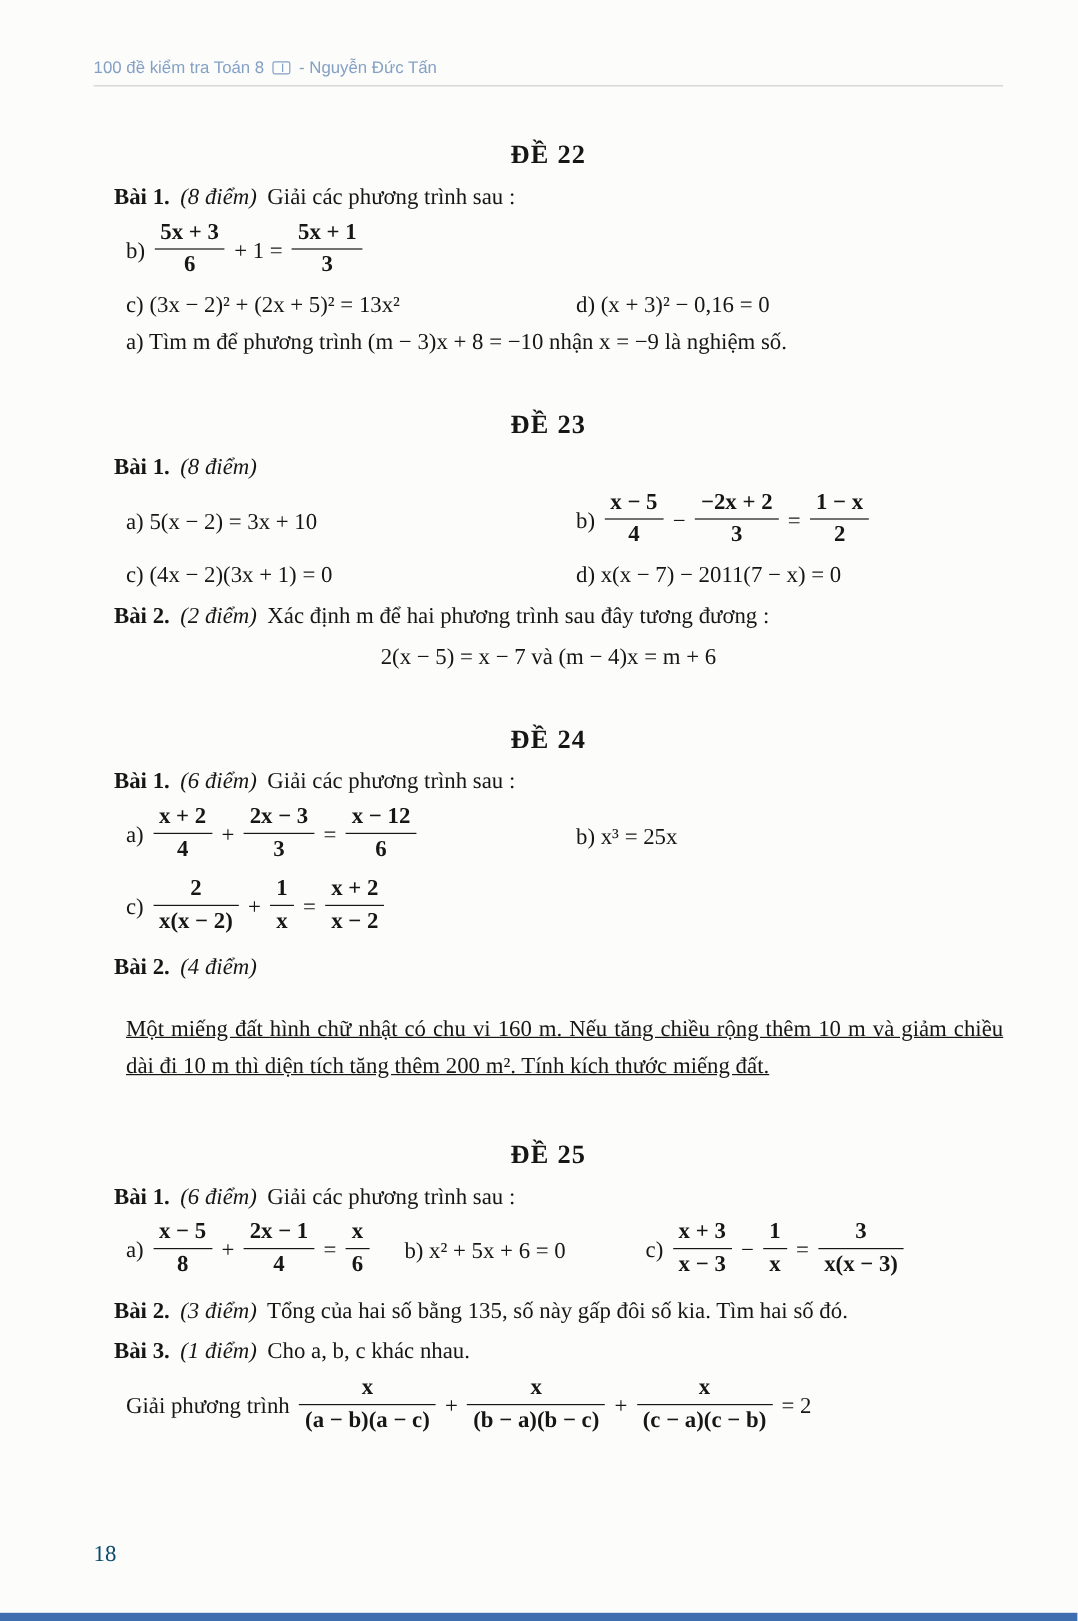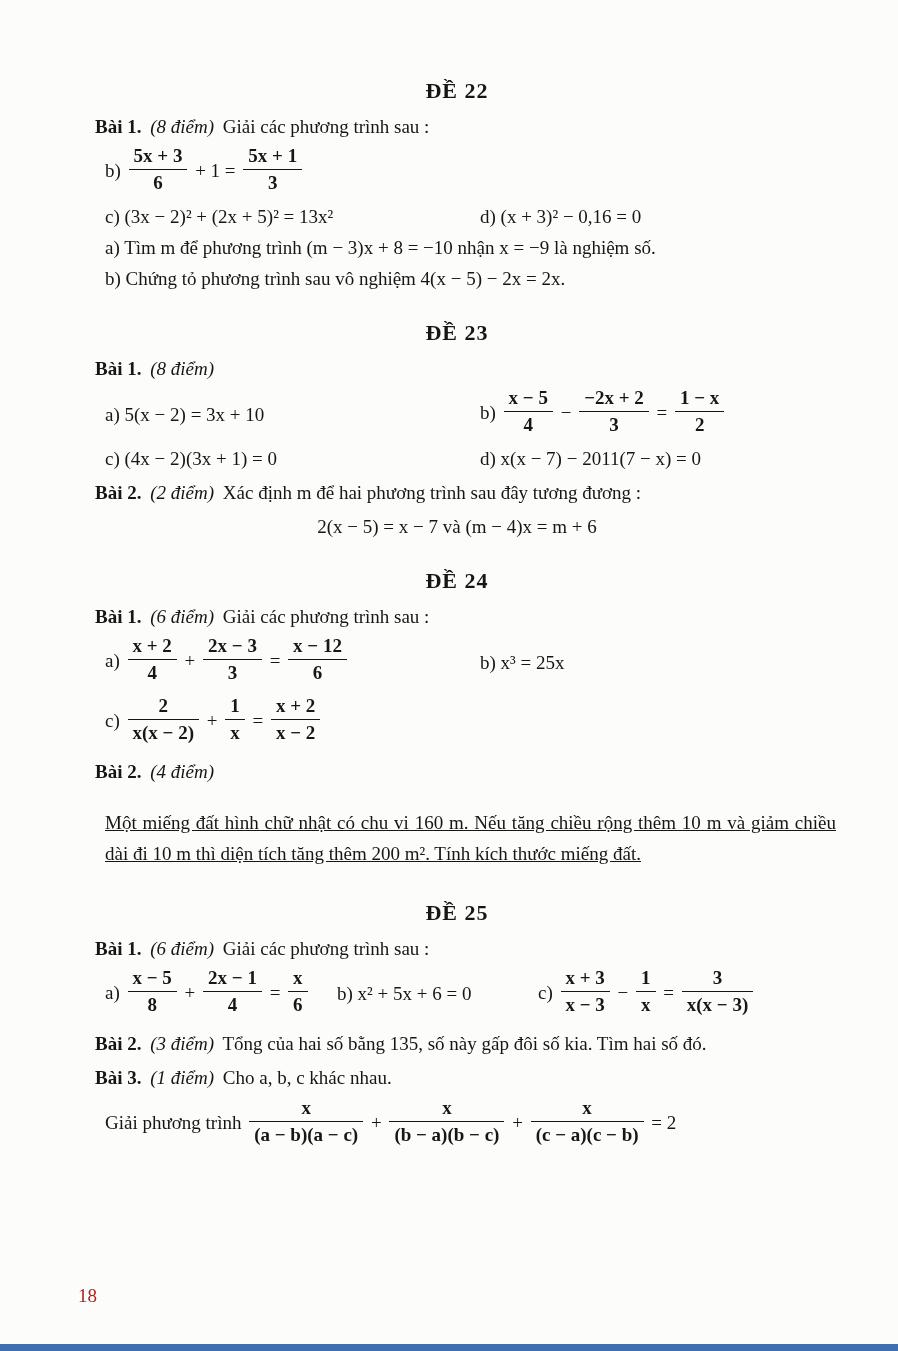--- a/index.html
+++ b/index.html
@@ -23,21 +23,21 @@
     display: inline-block; width: 15px; height: 11px;
     border: 1.5px solid #84a0c6; border-radius: 2px; position: relative;
   }
   .book-icon::after {
     content: ""; position: absolute; left: 50%; top: 1px; bottom: 1px;
     width: 1.5px; background: #84a0c6;
   }
 
   .de-title {
     text-align: center; font-size: 22px; font-weight: 700;
-    margin: 30px 0 12px; letter-spacing: 1px;
+    margin: 44px 0 12px; letter-spacing: 1px;
   }
   .prob-head { margin: 12px 17px 8px; }
   .prob-head b { font-weight: 700; margin-right: 4px; }
   .prob-head i { font-style: italic; margin-right: 4px; }
 
   .row2 {
     display: grid; grid-template-columns: 375px 1fr;
     padding-left: 27px; align-items: center; margin: 7px 0;
   }
   .row3 {
@@ -55,48 +55,52 @@
   .math { white-space: nowrap; }
   .frac {
     display: inline-block; vertical-align: middle; text-align: center;
     margin: 2px 3px; position: relative; top: -3px; font-weight: bold;
   }
   .frac .fnum { display: block; padding: 0 5px 2px; border-bottom: 1.4px solid #161616; }
   .frac .fden { display: block; padding: 2px 5px 0; }
 
   .pagenum {
     position: absolute; left: 78px; bottom: 44px;
-    font-size: 19px; color: #b91c1c;
+    font-size: 19px; color: #0c4a6e;
   }
   .bottom-bar {
     position: absolute; left: 0; bottom: 0; width: 100%; height: 7px;
     background: #3f6fae;
   }
 </style>
 </head>
 <body>
 
 <div class="page">
 
+  <div class="runhead">
+    <span>100 đề kiểm tra Toán 8</span>
+    <span class="book-icon"></span>
+    <span>- Nguyễn Đức Tấn</span>
+  </div>
 
   <div class="de-title">ĐỀ 22</div>
   <p class="prob-head">
     <b>Bài 1.</b>
     <i>(8 điểm)</i>
     <span>Giải các phương trình sau :</span>
   </p>
   <div class="row2">
     <div class="math">b) <span class="frac"><span class="fnum">5x + 3</span><span class="fden">6</span></span> + 1 = <span class="frac"><span class="fnum">5x + 1</span><span class="fden">3</span></span></div>
   </div>
   <div class="row2">
     <div class="math">c) (3x − 2)² + (2x + 5)² = 13x²</div>
     <div class="math">d) (x + 3)² − 0,16 = 0</div>
   </div>
   <div class="indent">a) Tìm m để phương trình (m − 3)x + 8 = −10 nhận x = −9 là nghiệm số.</div>
-  <div class="indent">b) Chứng tỏ phương trình sau vô nghiệm 4(x − 5) − 2x = 2x.</div>
 
   <div class="de-title">ĐỀ 23</div>
   <p class="prob-head">
     <b>Bài 1.</b>
     <i>(8 điểm)</i>
     <span></span>
   </p>
   <div class="row2">
     <div class="math">a) 5(x − 2) = 3x + 10</div>
     <div class="math">b) <span class="frac"><span class="fnum">x − 5</span><span class="fden">4</span></span> − <span class="frac"><span class="fnum">−2x + 2</span><span class="fden">3</span></span> = <span class="frac"><span class="fnum">1 − x</span><span class="fden">2</span></span></div>

